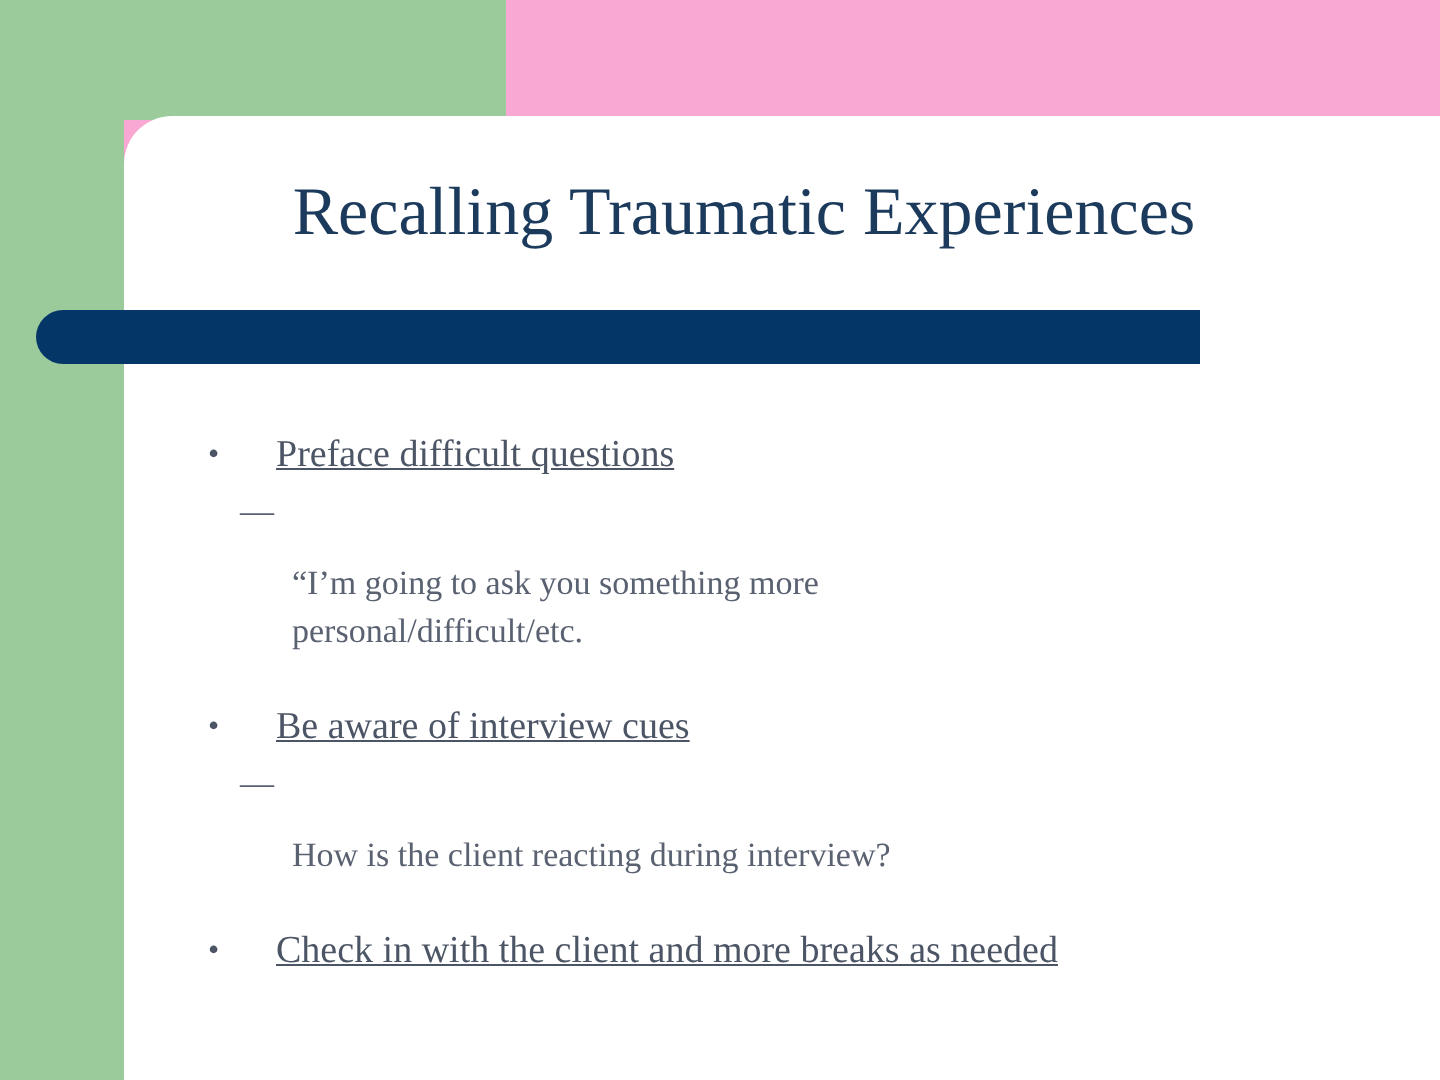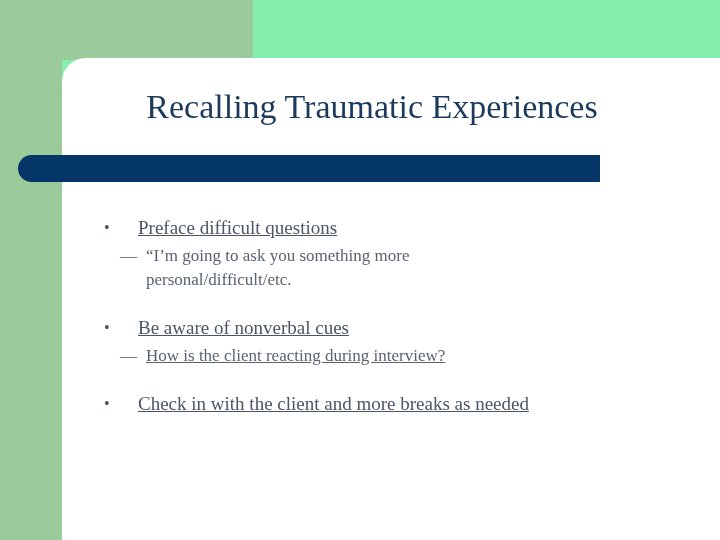--- a/index.html
+++ b/index.html
@@ -5,21 +5,21 @@
   html, body {
     margin: 0;
     padding: 0;
     background: #ffffff;
   }
   .slide {
     position: relative;
     width: 720px;
     height: 540px;
     overflow: hidden;
-    background: #86efac;
+    background: #f9a8d4;
     font-family: "Liberation Serif", "DejaVu Serif", serif;
   }
   
   .green-strip {
     position: absolute;
     left: 0;
     top: 0;
     width: 62px;
     height: 540px;
     background: #9bcb9a;
@@ -112,24 +112,24 @@
   .sub-marker {
     flex: 0 0 auto;
     width: 26px;
     color: #5a6272;
     font-size: 17px;
     line-height: 24px;
   }
   .sub-text {
     flex: 1 1 auto;
     max-width: 380px;
+    margin-top: 36px;
   }
   .sub-text.wide {
     max-width: 470px;
-    text-decoration: underline;
   }
 </style>
 </head>
 <body>
 
 <div class="slide">
 
   <div class="green-strip"></div>
   <div class="green-block"></div>
   <div class="white-panel"></div>
@@ -147,21 +147,21 @@
       </div>
       <div class="sub-row">
         <span class="sub-marker">—</span>
         <span class="sub-text">“I’m going to ask you something more personal/difficult/etc.</span>
       </div>
     </div>
 
     <div class="group">
       <div class="bullet-row">
         <span class="bullet-marker">•</span>
-        <span class="bullet-text">Be aware of nonverbal cues</span>
+        <span class="bullet-text">Be aware of interview cues</span>
       </div>
       <div class="sub-row">
         <span class="sub-marker">—</span>
         <span class="sub-text wide">How is the client reacting during interview?</span>
       </div>
     </div>
 
     <div class="group">
       <div class="bullet-row">
         <span class="bullet-marker">•</span>

